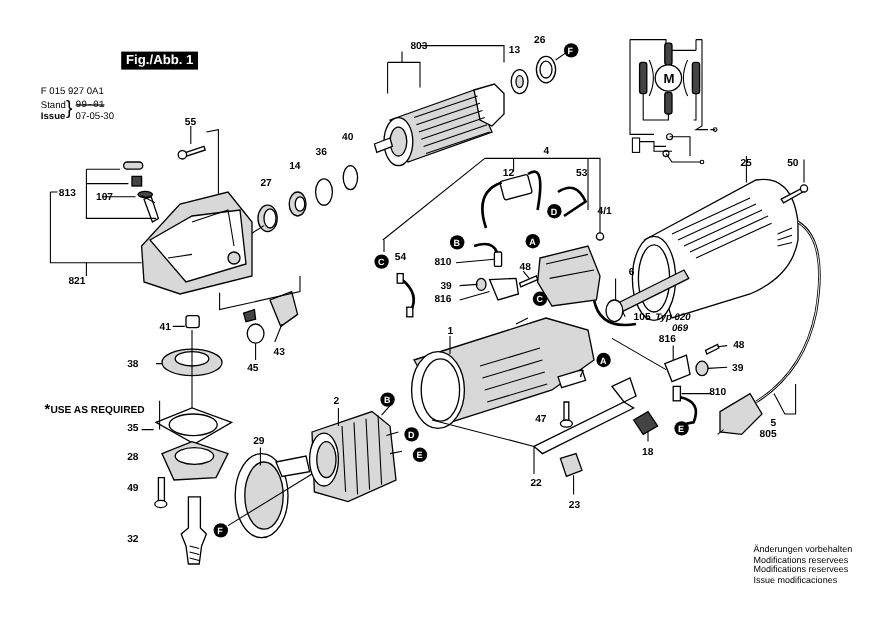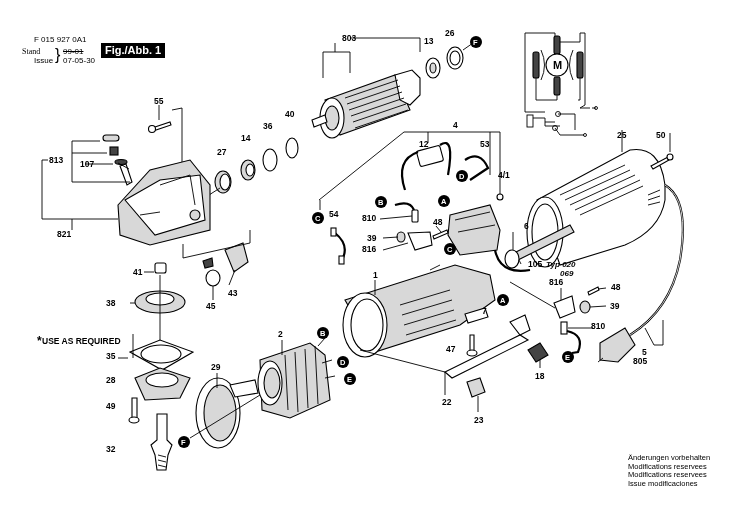--- a/index.html
+++ b/index.html
@@ -1,39 +1,39 @@
 <!DOCTYPE html>
 <html><head>
 <meta charset="utf-8">
 <style>
   html, body { margin:0; padding:0; background:#ffffff; }
   body { width:730px; height:516px; position:relative; overflow:hidden;
          font-family:"Liberation Sans", sans-serif; color:#000; }
-  .hdr { position:absolute; font-size:8px; line-height:9px; }
+  .hdr { position:absolute; font-size:8px; line-height:9px;margin-top:36px; }
   .badge { position:absolute; left:101px; top:43px; background:#000; color:#fff;
            font-weight:bold; font-size:11px; padding:1px 4px; line-height:13px; }
-  .stand-strike { text-decoration:line-through; }
+  .stand-strike { text-decoration:line-through;font-family:Liberation Mono, monospace; }
   .notes { position:absolute; left:628px; top:454px; font-size:7.5px; line-height:8.5px; }
   svg#diagram { position:absolute; left:0; top:0; }
   .lbl { font-family:"Liberation Sans", sans-serif; font-size:8.5px; font-weight:bold; fill:#000; }
   .lbl-it { font-family:"Liberation Sans", sans-serif; font-size:8px; font-weight:bold; font-style:italic; fill:#000; }
   .callout-text { font-family:"Liberation Sans", sans-serif; font-size:7.5px; font-weight:bold; fill:#fff; }
   .ln { stroke:#000; stroke-width:0.9; fill:none; }
   .part { stroke:#000; stroke-width:1.1; fill:#fff; }
   .part-g { stroke:#000; stroke-width:1.1; fill:#d8d8d8; }
   .part-d { stroke:#000; stroke-width:1.1; fill:#444; }
   .wire { stroke:#000; stroke-width:2.2; fill:none; }
   .wire-in { stroke:#fff; stroke-width:0.8; fill:none; }
 </style>
 </head>
 <body>
 
 <div class="hdr" style="left:34px;top:35px;">F 015 927 0A1</div>
-<div class="hdr" style="left:22px;top:47px;font-family:Liberation Serif, serif;">Stand</div>
-<div class="hdr" style="left:34px;top:56px;">Issue</div>
+<div class="hdr" style="left:34px;top:47px;">Stand</div>
+<div class="hdr" style="left:34px;top:56px;font-weight:bold;">Issue</div>
 <div class="hdr" style="left:55px;top:46px;font-size:16px;line-height:18px;">}</div>
 <div class="hdr stand-strike" style="left:63px;top:47px;">99-01</div>
 <div class="hdr" style="left:63px;top:56px;">07-05-30</div>
 <div class="badge">Fig./Abb. 1</div>
 
 <div class="notes">
   <div>Änderungen vorbehalten</div>
   <div>Modifications reservees</div>
   <div>Modifications reservees</div>
   <div>Issue modificaciones</div>

